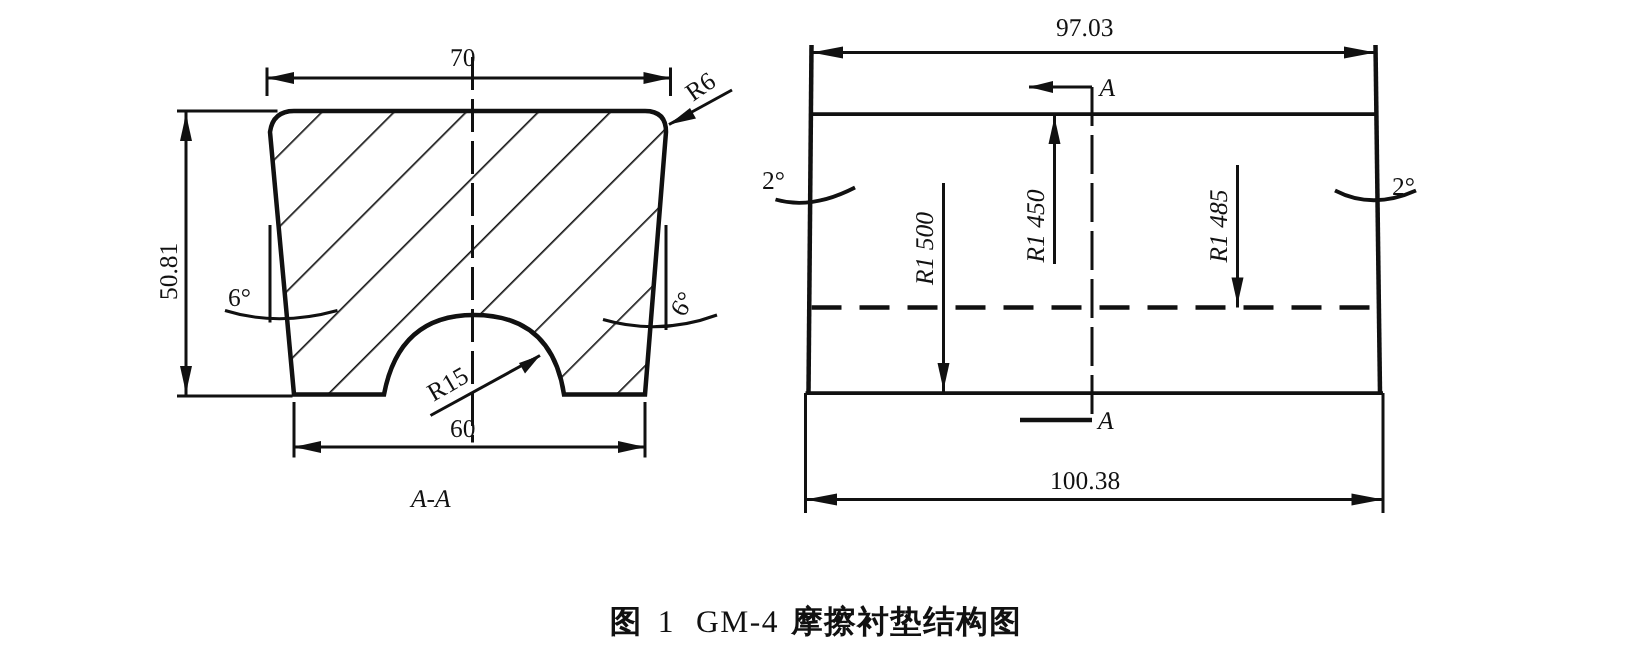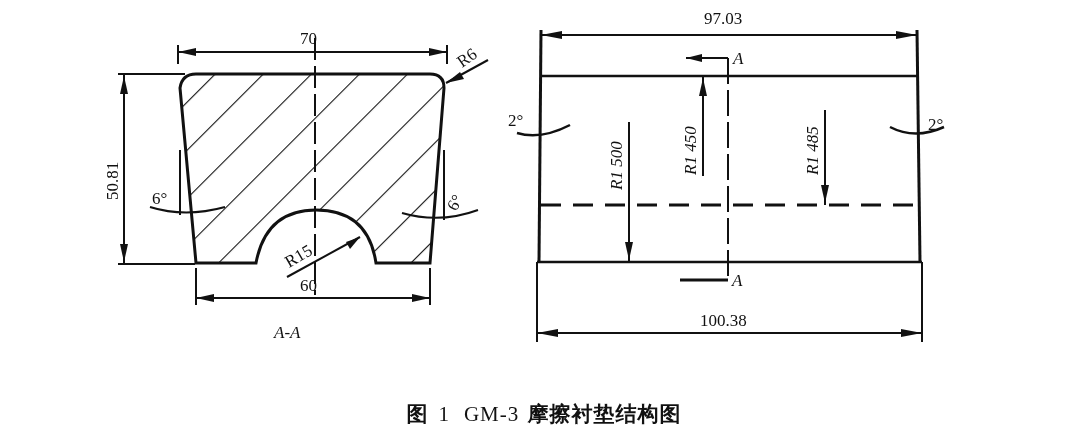--- a/index.html
+++ b/index.html
@@ -110,14 +110,14 @@
   <text class="lbl it" transform="translate(622,190) rotate(-90)">R1 500</text>
   <text class="lbl it" transform="translate(696,175) rotate(-90)">R1 450</text>
   <text class="lbl it" transform="translate(818,175) rotate(-90)">R1 485</text>
   <text class="lbl" x="508" y="126">2°</text>
   <text class="lbl" x="928" y="130">2°</text>
   <text class="lbl it" x="733" y="64">A</text>
   <text class="lbl it" x="732" y="286">A</text>
 </svg>
 
 <div class="caption">
-  <span>图</span><span class="num">1</span><span class="code">GM-3</span> <span>摩擦衬垫结构图</span>
+  <span>图</span><span class="num">1</span><span class="code">GM-4</span> <span>摩擦衬垫结构图</span>
 </div>
 
 </body></html>

